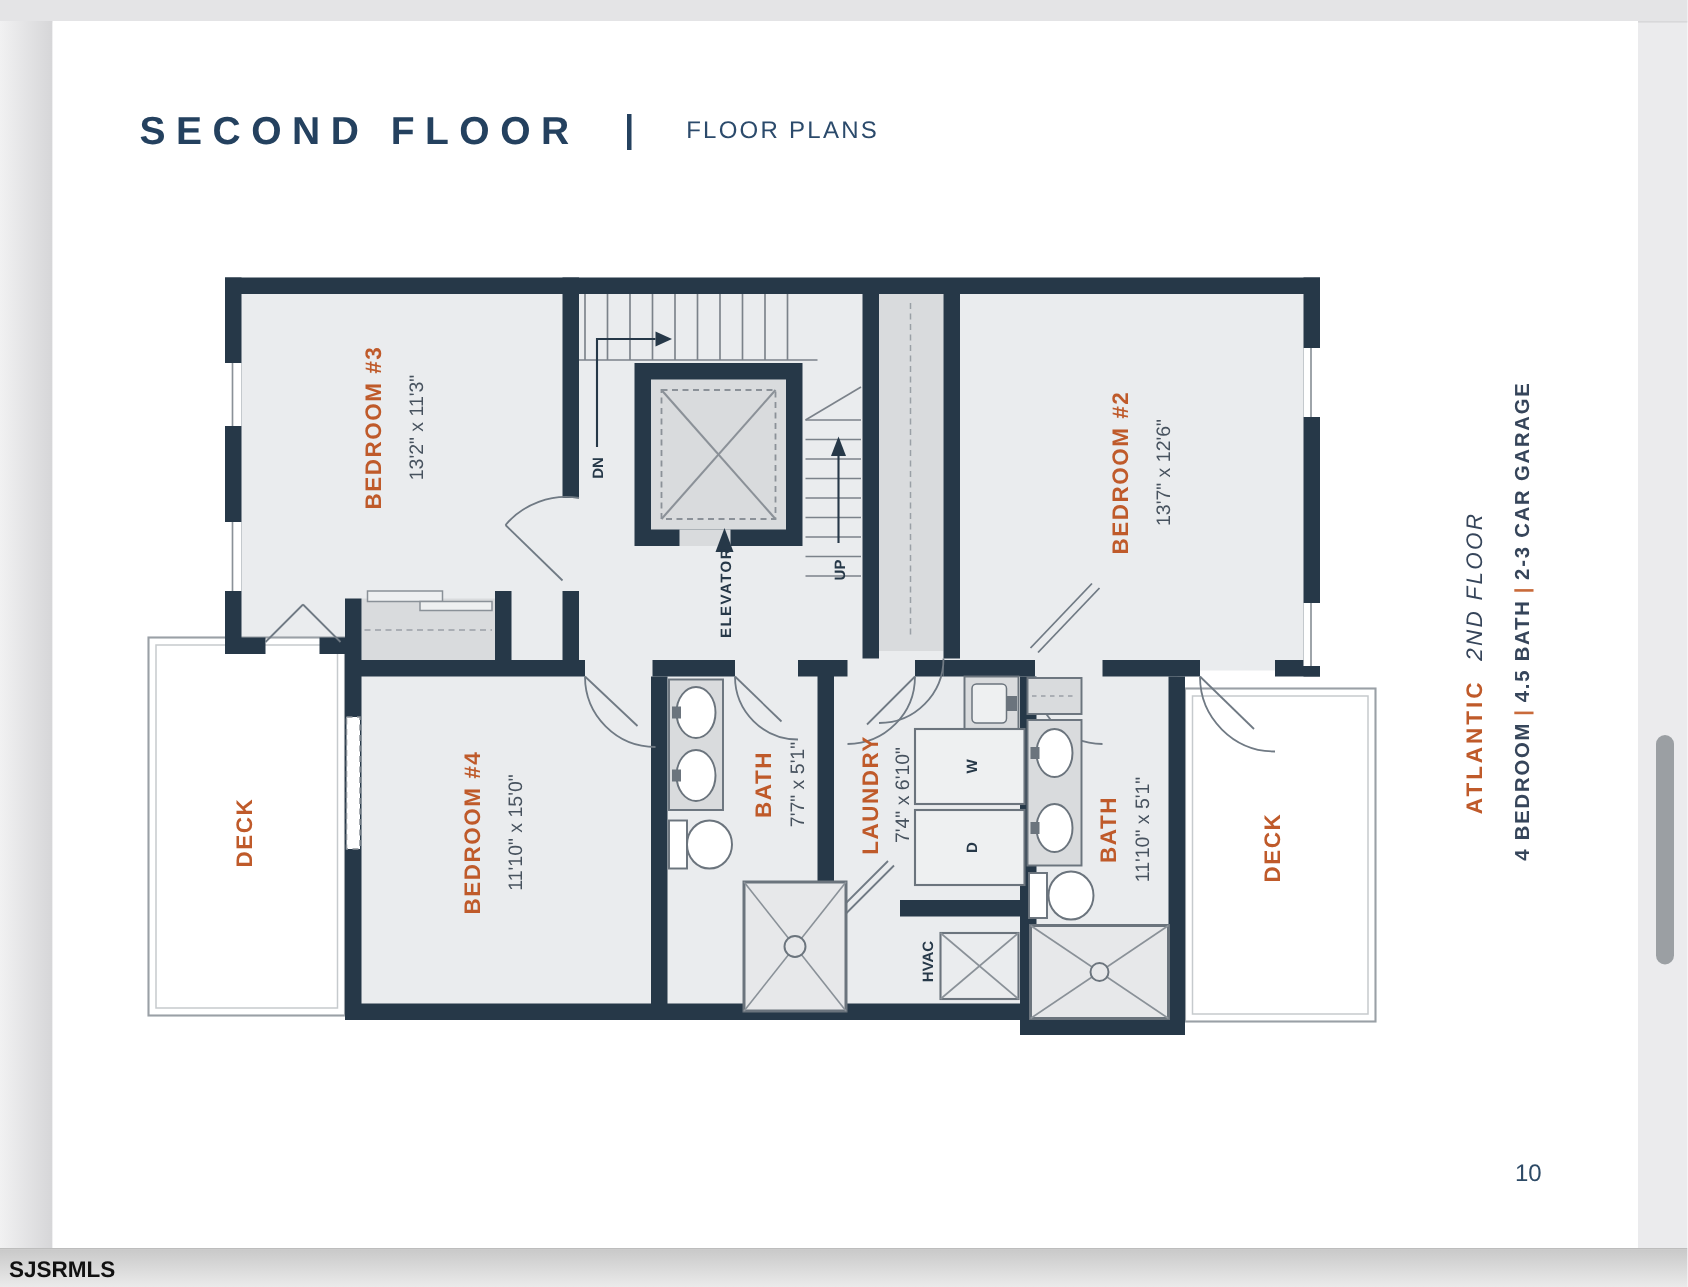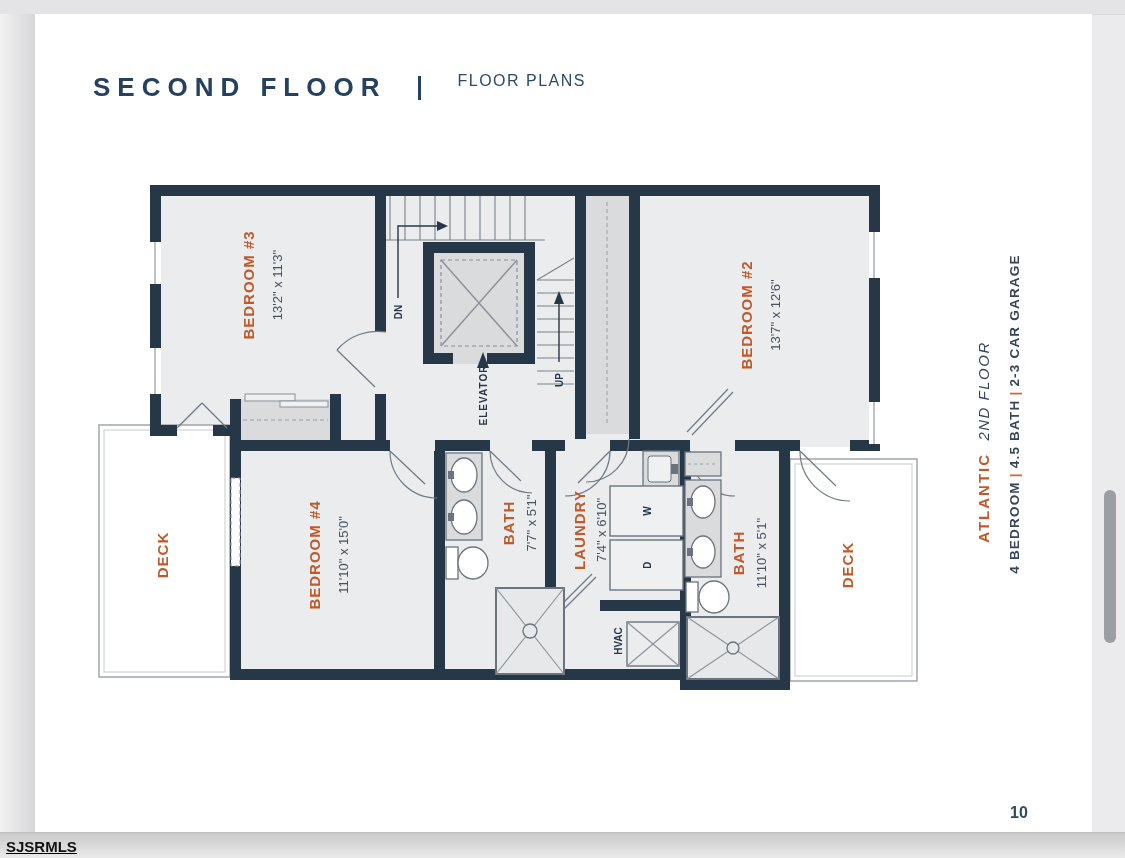--- a/index.html
+++ b/index.html
@@ -8,33 +8,33 @@
   .chrome-top{position:absolute;left:0;top:0;width:1125px;height:14px;
        background:#e4e4e6;border-bottom:1px solid #d8d8da;}
   .chrome-left{position:absolute;left:0;top:14px;width:35px;height:818px;
        background:linear-gradient(to right,#f1f1f2,#d6d6d8);}
   .page{position:absolute;left:35px;top:14px;width:1057px;height:818px;
        background:#ffffff;}
   .scroll-thumb{position:absolute;left:1104px;top:490px;width:12px;height:153px;
        background:#9b9fa3;border-radius:6px;}
   .bottom-bar{position:absolute;left:0;top:832px;width:1125px;height:26px;
        background:linear-gradient(to bottom,#c9c9c9,#ececec);
-       border-top:1px solid #bdbdbd;display:flex;align-items:center;text-decoration:underline;}
+       border-top:1px solid #bdbdbd;display:flex;align-items:center;}
   .watermark{font-weight:bold;font-size:15px;color:#111;padding-left:6px;
        font-family:"Liberation Sans",sans-serif;}
   
-  .title-row{position:absolute;left:58px;top:58px;display:flex;align-items:flex-start;gap:24px;}
+  .title-row{position:absolute;left:58px;top:58px;display:flex;align-items:center;gap:24px;}
   .title-main{font-size:26px;font-weight:600;letter-spacing:7px;color:#24415f;}
   .title-sep{display:inline-block;width:3px;height:24px;background:#24415f;
        margin:0 12px 0 8px;align-self:center;}
   .title-sub{font-size:16px;font-weight:400;letter-spacing:1.5px;color:#2b4a6b;}
   
   .footer-text{position:absolute;left:58px;top:762px;font-size:16px;font-weight:600;
        letter-spacing:3.5px;color:#2d4a66;}
-  .page-num{position:absolute;left:975px;top:790px;font-size:16px;font-weight:700;
+  .page-num{position:absolute;left:975px;top:760px;font-size:16px;font-weight:400;
        color:#2d4a66;}
   
   .vside{position:absolute;white-space:nowrap;transform:rotate(-90deg);
        transform-origin:center center;color:#36455a;}
   .v1{left:784px;top:419px;width:330px;height:18px;text-align:center;
        font-size:15px;letter-spacing:2px;}
   .v2{left:801px;top:391px;width:360px;height:18px;text-align:center;
        font-size:13.5px;font-weight:bold;letter-spacing:1.2px;}
   .orange{color:#bf5a2a;font-weight:bold;}
   .navy-italic{color:#36455a;font-style:italic;font-weight:500;letter-spacing:1.5px;}

